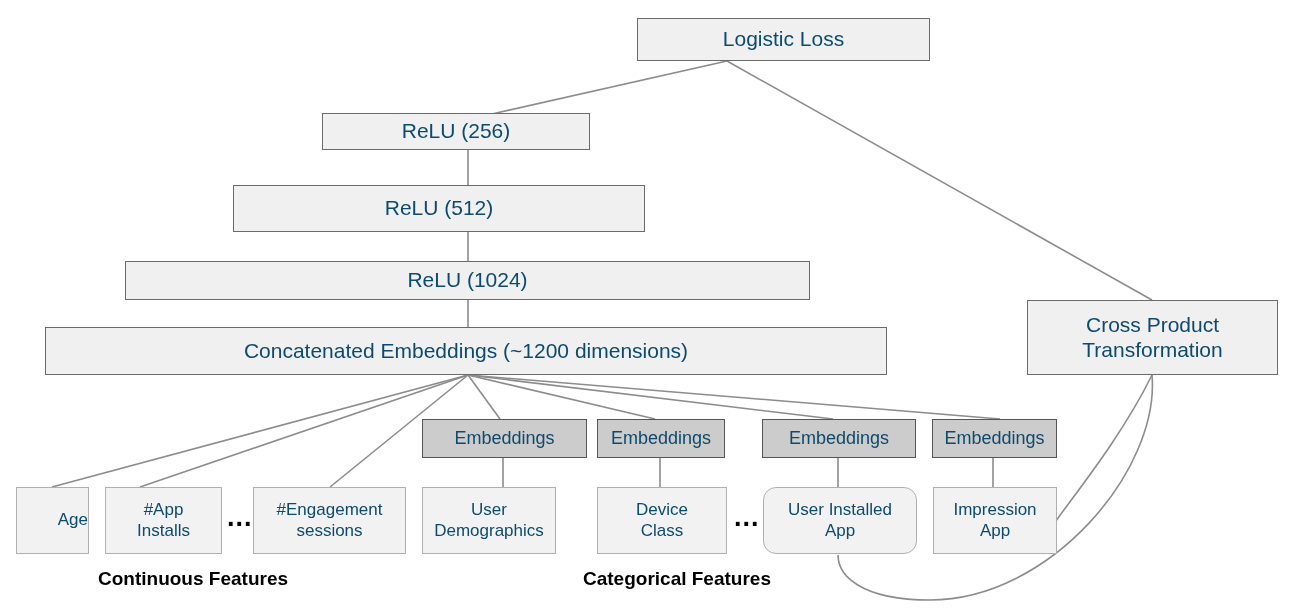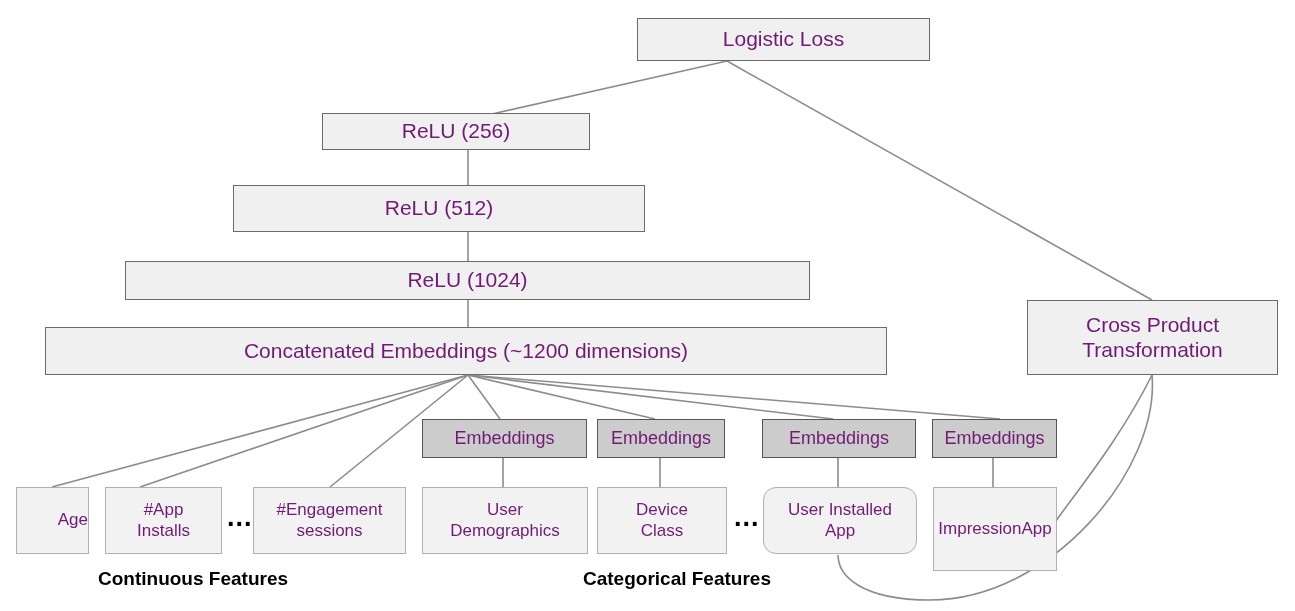--- a/index.html
+++ b/index.html
@@ -24,21 +24,21 @@
   }
   .node {
     position: absolute;
     box-sizing: border-box;
     display: flex;
     align-items: center;
     justify-content: center;
     text-align: center;
     border: 1.6px solid #6b6b6b;
     background: #f0f0f0;
-    color: #701a75;
+    color: #0c4a6e;
     line-height: 1.18;
     z-index: 2;
   }
   .node.emb {
     background: #cccccc;
     border: 1.8px solid #555555;
     font-size: 18px;
   }
   .node.big {
     font-size: 21px;
@@ -151,40 +151,40 @@
 
   <div class="ellipsis" style="left:227px; top:504px;">
     <span>...</span>
   </div>
 
   <div class="node leaf" style="left:253px; top:487px; width:153px; height:67px; flex-direction:column;">
     <span>#Engagement</span>
     <span>sessions</span>
   </div>
 
-  <div class="node leaf" style="left:422px; top:487px; width:166px; height:67px; flex-direction:column;">
+  <div class="node leaf" style="left:422px; top:487px; width:134px; height:67px; flex-direction:column;">
     <span>User</span>
     <span>Demographics</span>
   </div>
 
   <div class="node leaf" style="left:597px; top:487px; width:130px; height:67px; flex-direction:column;">
     <span>Device</span>
     <span>Class</span>
   </div>
 
   <div class="ellipsis" style="left:734px; top:504px;">
     <span>...</span>
   </div>
 
   <div class="node leaf" style="left:763px; top:487px; width:154px; height:67px; flex-direction:column;border-radius:13px;">
     <span>User Installed</span>
     <span>App</span>
   </div>
 
-  <div class="node leaf" style="left:933px; top:487px; width:124px; height:84px; flex-direction:row;">
+  <div class="node leaf" style="left:933px; top:487px; width:124px; height:67px; flex-direction:column;">
     <span>Impression</span>
     <span>App</span>
   </div>
 
   <div class="grouplabel" style="left:98px; top:568px;">
     <span>Continuous Features</span>
   </div>
 
   <div class="grouplabel" style="left:583px; top:568px;">
     <span>Categorical Features</span>

